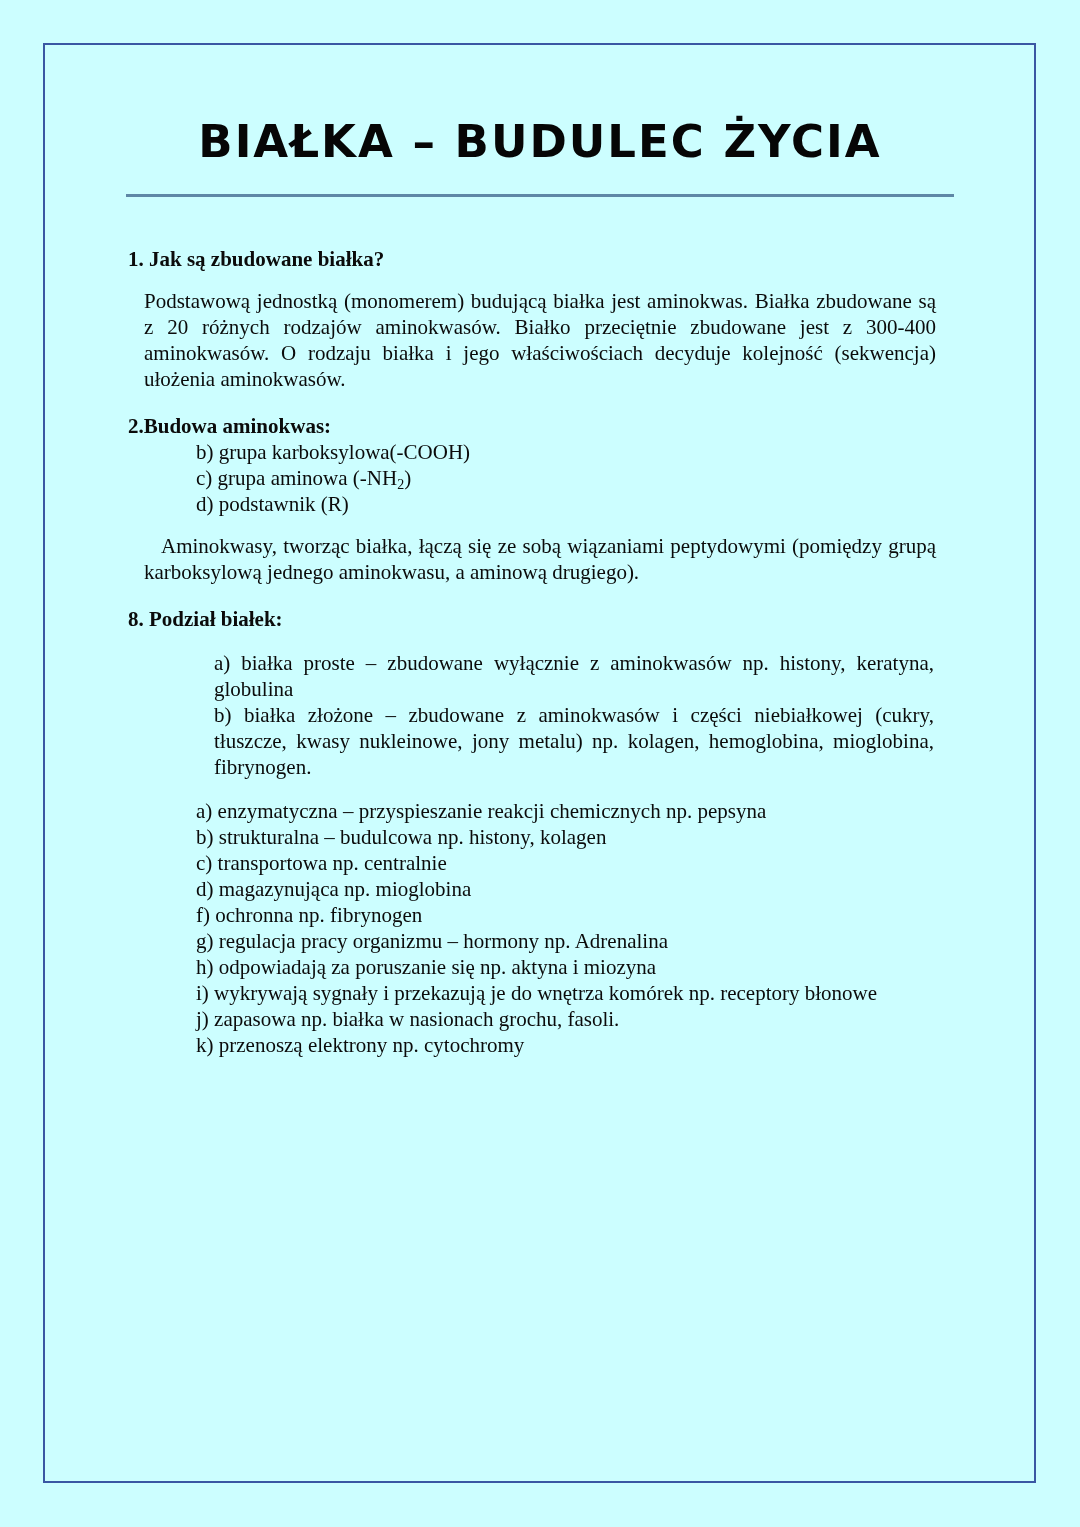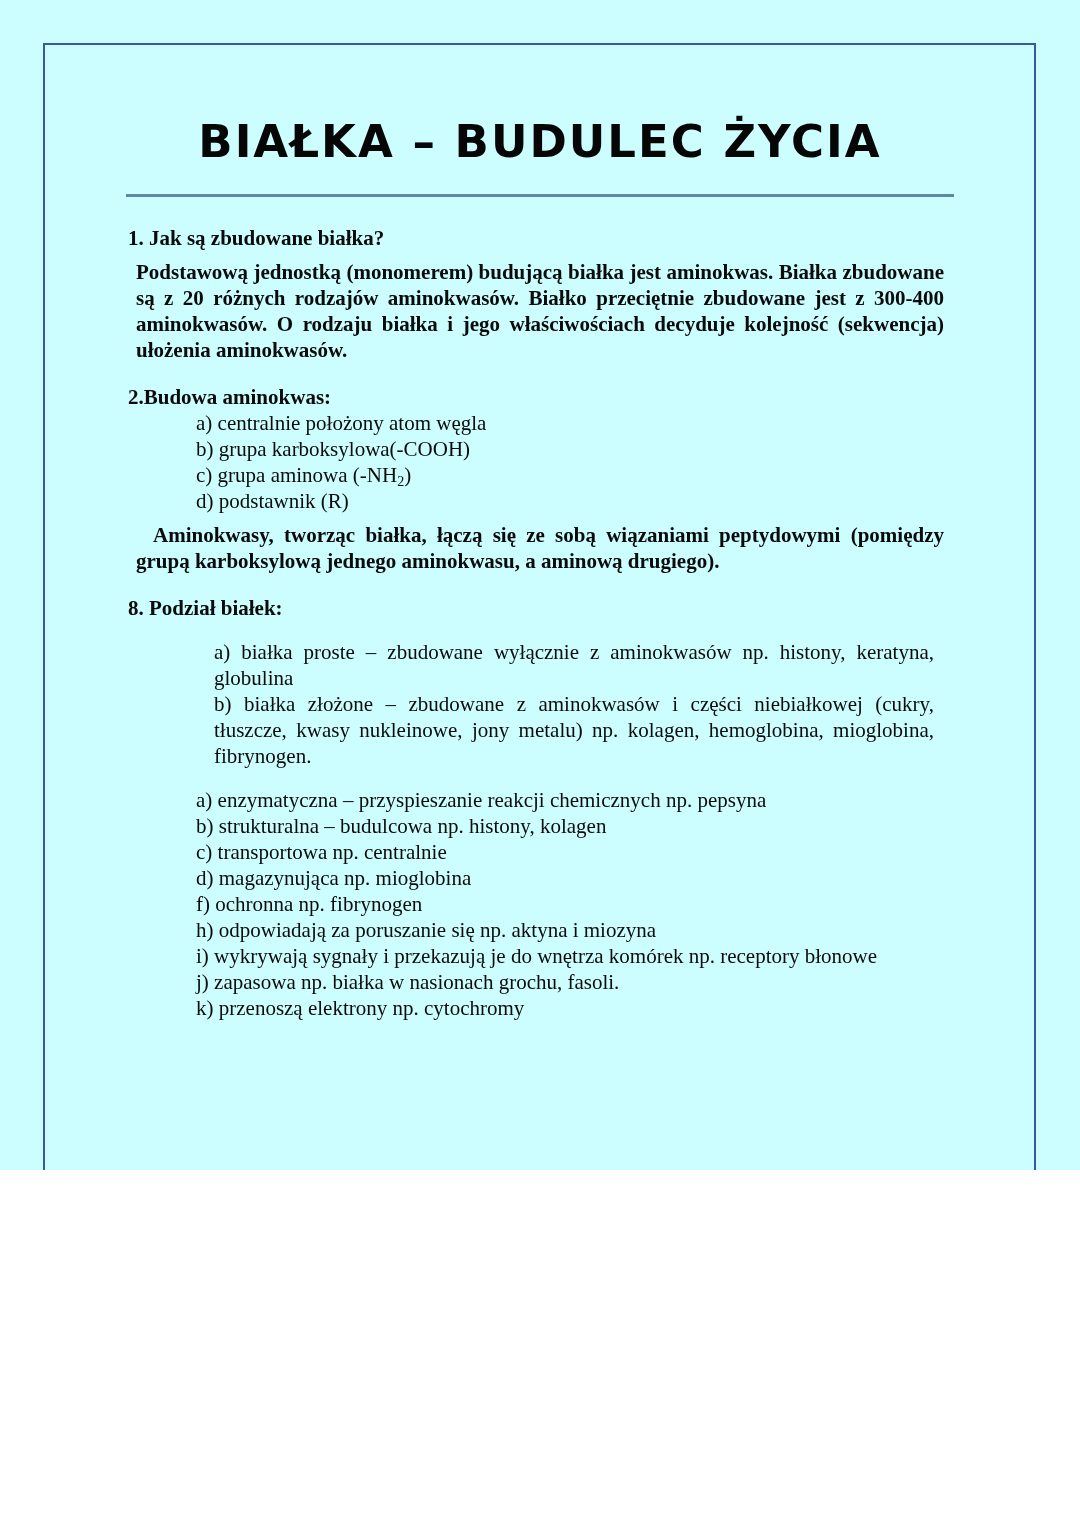--- a/index.html
+++ b/index.html
@@ -2,21 +2,21 @@
 <html lang="pl"><head>
 <meta charset="utf-8">
 <style>
   html, body {
     margin: 0;
     padding: 0;
   }
   .page {
     position: relative;
     width: 1080px;
-    height: 1170px;
+    height: 1527px;
     background: #CCFEFF;
     overflow: hidden;
     font-family: "Liberation Serif", serif;
   }
   .frame {
     position: absolute;
     left: 43px;
     top: 43px;
     width: 989px;
     height: 1436px;
@@ -48,25 +48,24 @@
     margin-top: 26px;
     margin-left: -2px;
     margin-right: -2px;
   }
   .section { margin: 0; }
   .sec-heading {
     font-weight: 700;
     margin-top: 21px;
     text-align: left;
   }
-  .sec-heading.first { margin-top: 28px; font-family: Liberation Serif, serif; }
+  .sec-heading.first { margin-top: 49px; font-family: Liberation Serif, serif; }
   .para-justified {
     text-align: justify;
-    margin: 8px;
-    font-weight: bold;
+    margin: 16px;
   }
   .para-indent { text-indent: 17px; }
   .plain-list { margin: 0; padding: 0; list-style: none; }
   .plain-list li {
     padding-left: 68px;
     text-align: left;
     white-space: nowrap;
   }
   .block-list { margin: 18px; padding: 0; list-style: none; }
   .block-list li {
@@ -92,21 +91,20 @@
     <div class="title-rule"></div>
 
     <div class="section">
       <div class="sec-heading first">1. Jak są zbudowane białka?</div>
       <p class="para-justified">Podstawową jednostką (monomerem) budującą białka jest aminokwas. Białka zbudowane są z 20 różnych rodzajów aminokwasów. Białko przeciętnie zbudowane jest z 300-400 aminokwasów. O rodzaju białka i jego właściwościach decyduje kolejność (sekwencja) ułożenia aminokwasów.</p>
     </div>
 
     <div class="section">
       <div class="sec-heading">2.Budowa aminokwas:</div>
       <ul class="plain-list">
-        <li>a) centralnie położony atom węgla</li>
         <li>b) grupa karboksylowa(-COOH)</li>
         <li><span>c) grupa aminowa (-NH</span><sub class="chem">2</sub><span>)</span></li>
         <li>d) podstawnik (R)</li>
       </ul>
       <p class="para-justified para-indent">Aminokwasy, tworząc białka, łączą się ze sobą wiązaniami peptydowymi (pomiędzy grupą karboksylową jednego aminokwasu, a aminową drugiego).</p>
     </div>
 
     <div class="section">
       <div class="sec-heading">8. Podział białek:</div>
       <ul class="block-list">
@@ -115,20 +113,21 @@
       </ul>
     </div>
 
     <div class="section">
       <ul class="plain-list">
         <li>a) enzymatyczna – przyspieszanie reakcji chemicznych np. pepsyna</li>
         <li>b) strukturalna – budulcowa np. histony, kolagen</li>
         <li>c) transportowa np. centralnie</li>
         <li>d) magazynująca np. mioglobina</li>
         <li>f) ochronna np. fibrynogen</li>
+        <li>g) regulacja pracy organizmu – hormony np. Adrenalina</li>
         <li>h) odpowiadają za poruszanie się np. aktyna i miozyna</li>
         <li>i) wykrywają sygnały i przekazują je do wnętrza komórek np. receptory błonowe</li>
         <li>j) zapasowa np. białka w nasionach grochu, fasoli.</li>
         <li>k) przenoszą elektrony np. cytochromy</li>
       </ul>
     </div>
 
   </div>
 </div>
 

